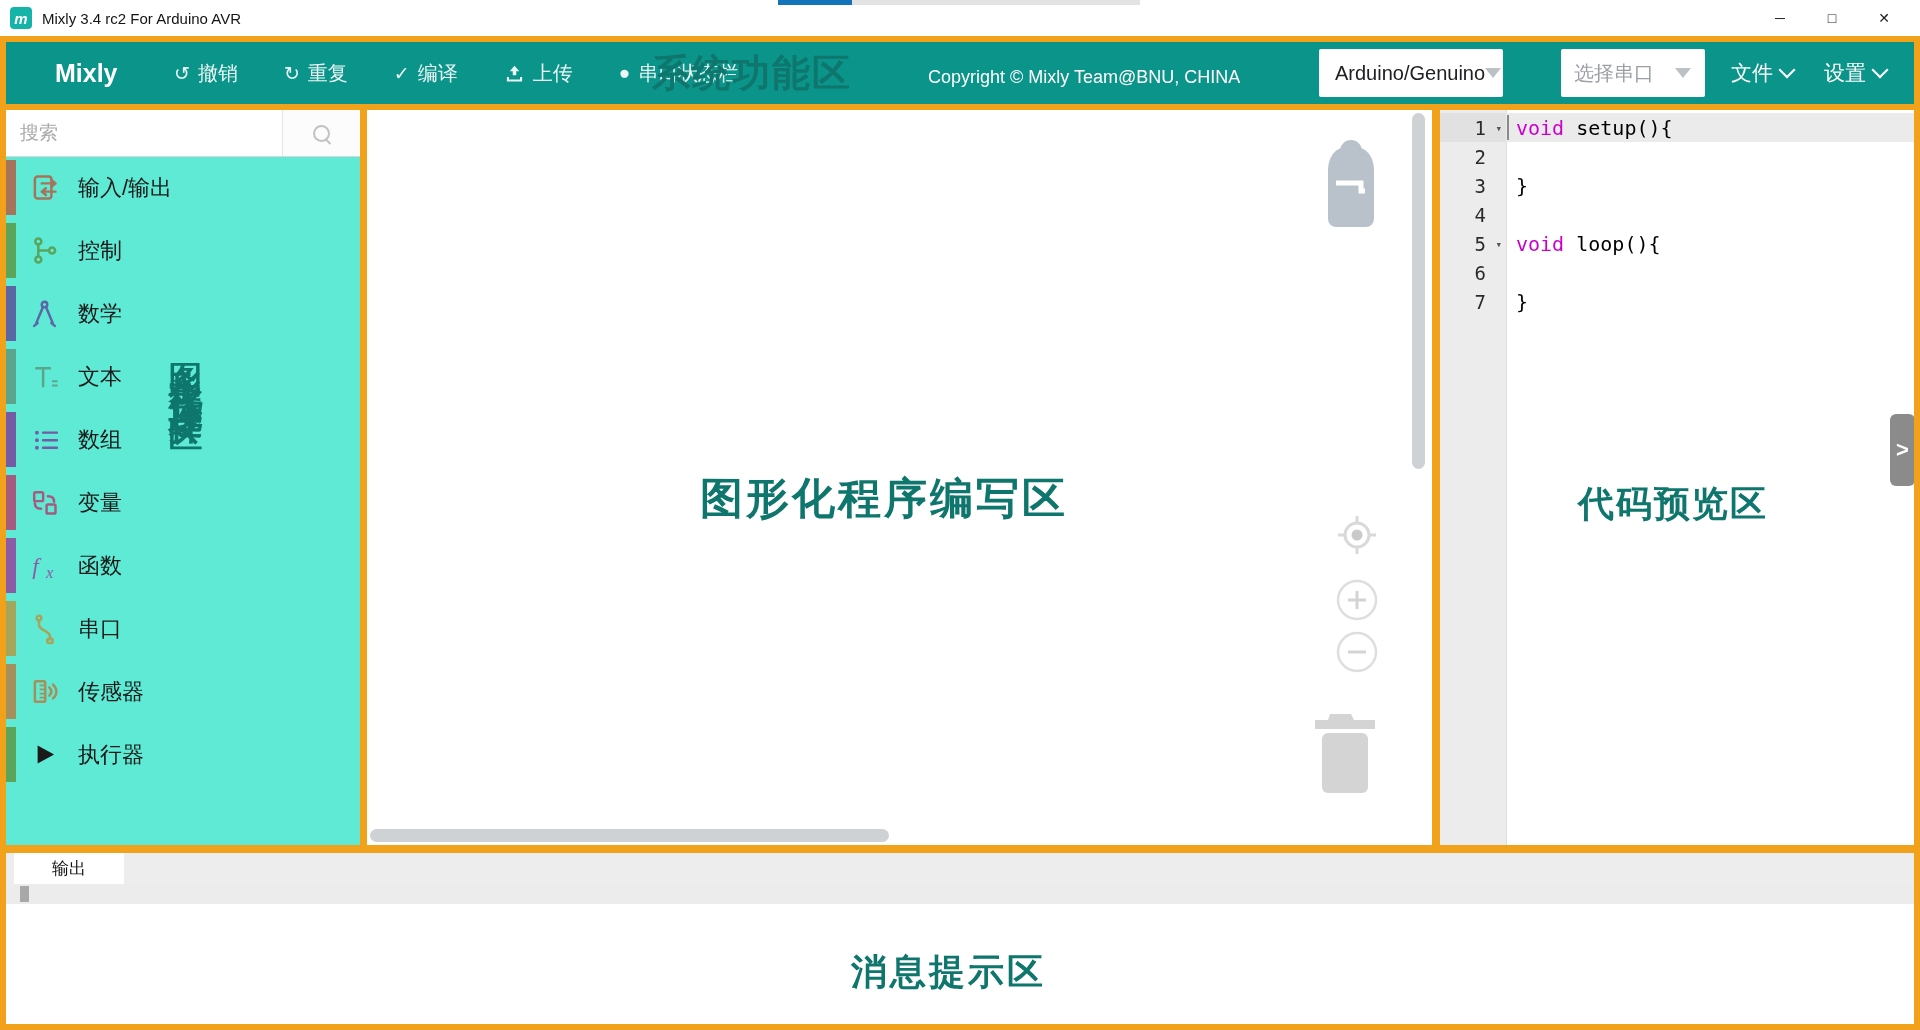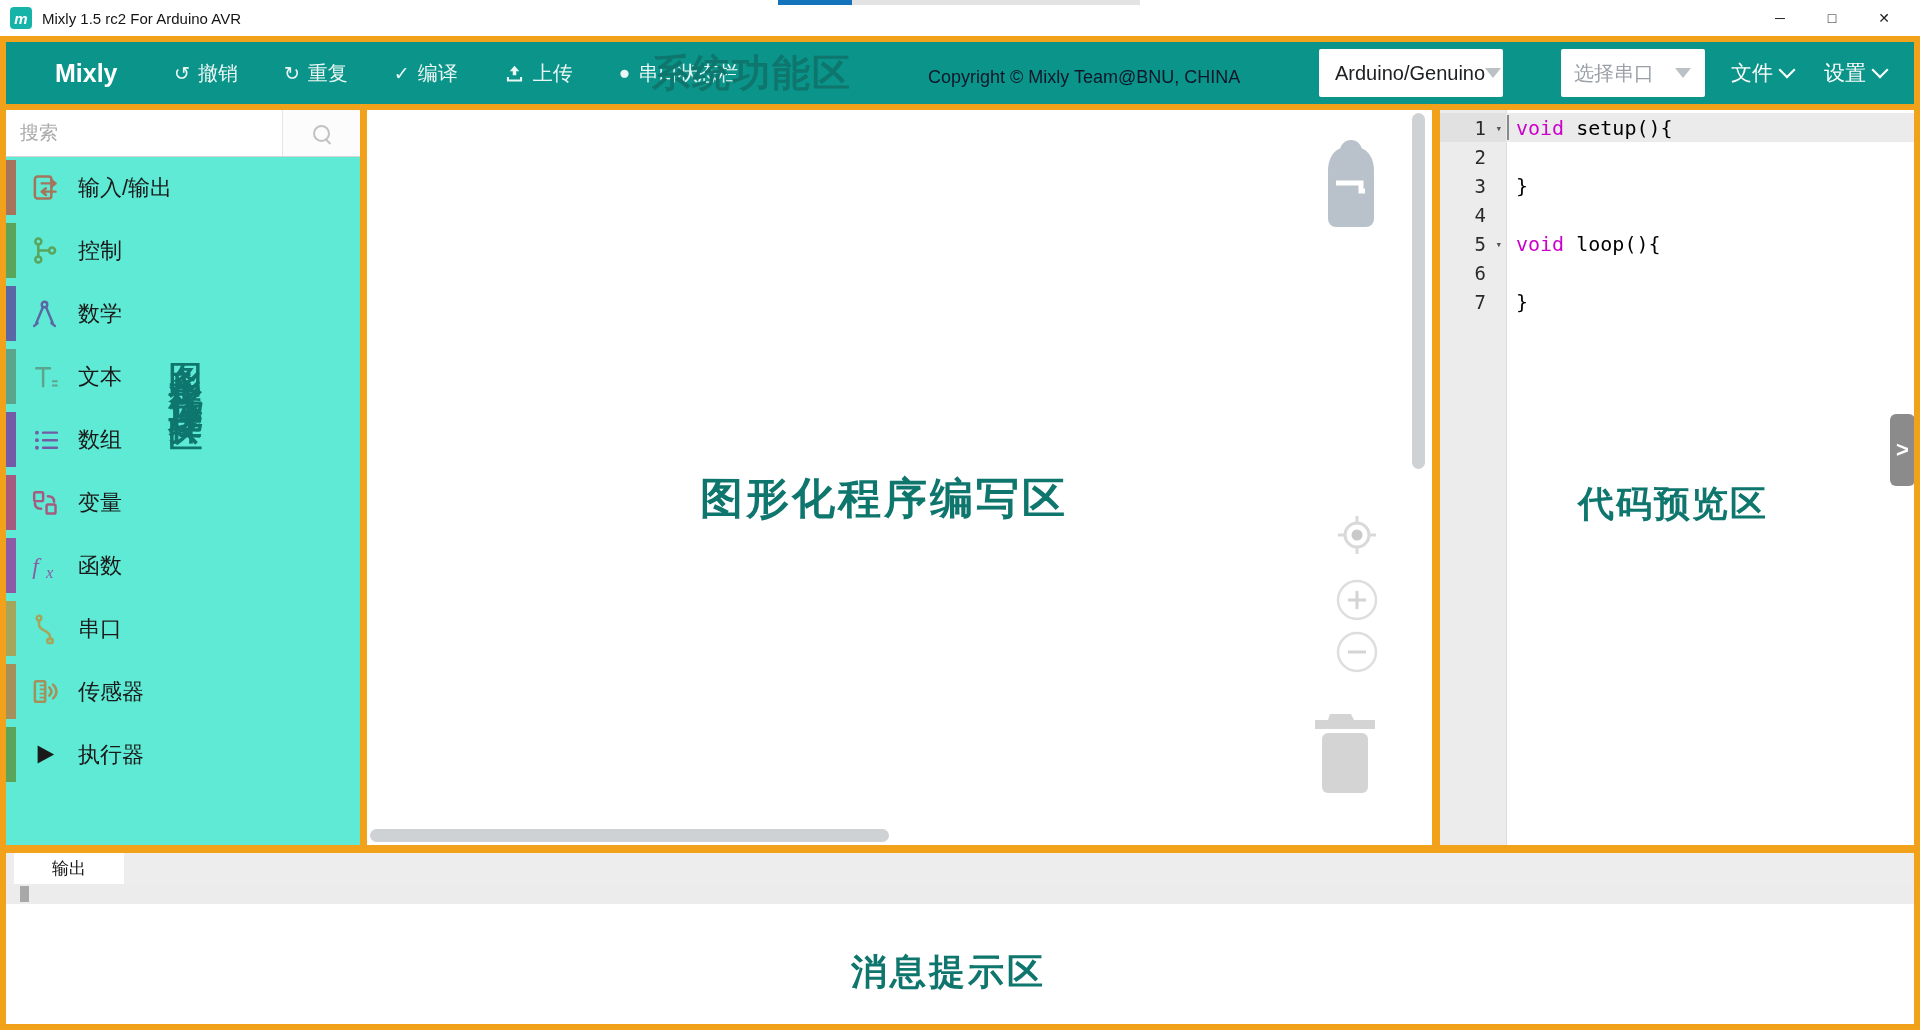--- a/index.html
+++ b/index.html
@@ -22,21 +22,21 @@
   
   .orange{background:#f2a21a;z-index:40;}
 
   
   .toolbar{left:6px;top:42px;width:1908px;height:62px;background:#0b9489;color:#fff;}
   .brand{left:49px;top:0;height:62px;display:flex;align-items:center;
          font-size:25px;font-weight:bold;cursor:pointer;}
   .tb-items{left:168px;top:0;height:62px;display:flex;align-items:center;gap:46px;font-size:20px;}
   .tb-item{display:flex;align-items:center;gap:8px;color:#eaf7f5;cursor:pointer;white-space:nowrap;}
   .tb-ic{font-size:19px;display:flex;align-items:center;}
-  .copyright{left:922px;top:0;height:70px;display:flex;align-items:center;font-size:18px;color:#0f172a;}
+  .copyright{left:922px;top:0;height:70px;display:flex;align-items:center;font-size:18px;color:#ffffff;}
   .select{background:#fff;border-radius:2px;top:7px;height:48px;display:flex;align-items:center;
           justify-content:space-between;padding:0 14px 0 16px;font-size:20px;box-sizing:border-box;cursor:pointer;}
   .board{left:1313px;width:184px;color:#202124;}
   .port{left:1555px;width:144px;color:#9aa0a6;padding-left:13px;}
   .caret-down{width:0;height:0;border-left:8px solid transparent;border-right:8px solid transparent;
               border-top:10px solid #bcc1c6;}
   .menu{top:0;height:62px;display:flex;align-items:center;gap:8px;font-size:21px;cursor:pointer;}
   .m-file{left:1725px;} .m-set{left:1818px;}
   .chev{width:10px;height:10px;border-right:2.5px solid #fff;border-bottom:2.5px solid #fff;
         transform:rotate(45deg);margin-top:-7px;}
@@ -103,21 +103,21 @@
   .ann-code{left:1578px;top:480px;font-size:36px;letter-spacing:2px;}
   .ann-msg{left:851px;top:916px;font-size:36px;letter-spacing:3px;margin-top:32px;}
 </style>
 </head>
 <body>
 
 <div id="app">
 
   <div class="abs titlebar">
     <div class="abs logo">m</div>
-    <div class="abs win-title">Mixly 1.5 rc2 For Arduino AVR</div>
+    <div class="abs win-title">Mixly 3.4 rc2 For Arduino AVR</div>
     <div class="abs strip-blue"></div>
     <div class="abs strip-gray"></div>
     <div class="abs win-controls" id="win-controls">
         <div class="win-btn">
           <span>─</span>
         </div>
         <div class="win-btn">
           <span>□</span>
         </div>
         <div class="win-btn">

